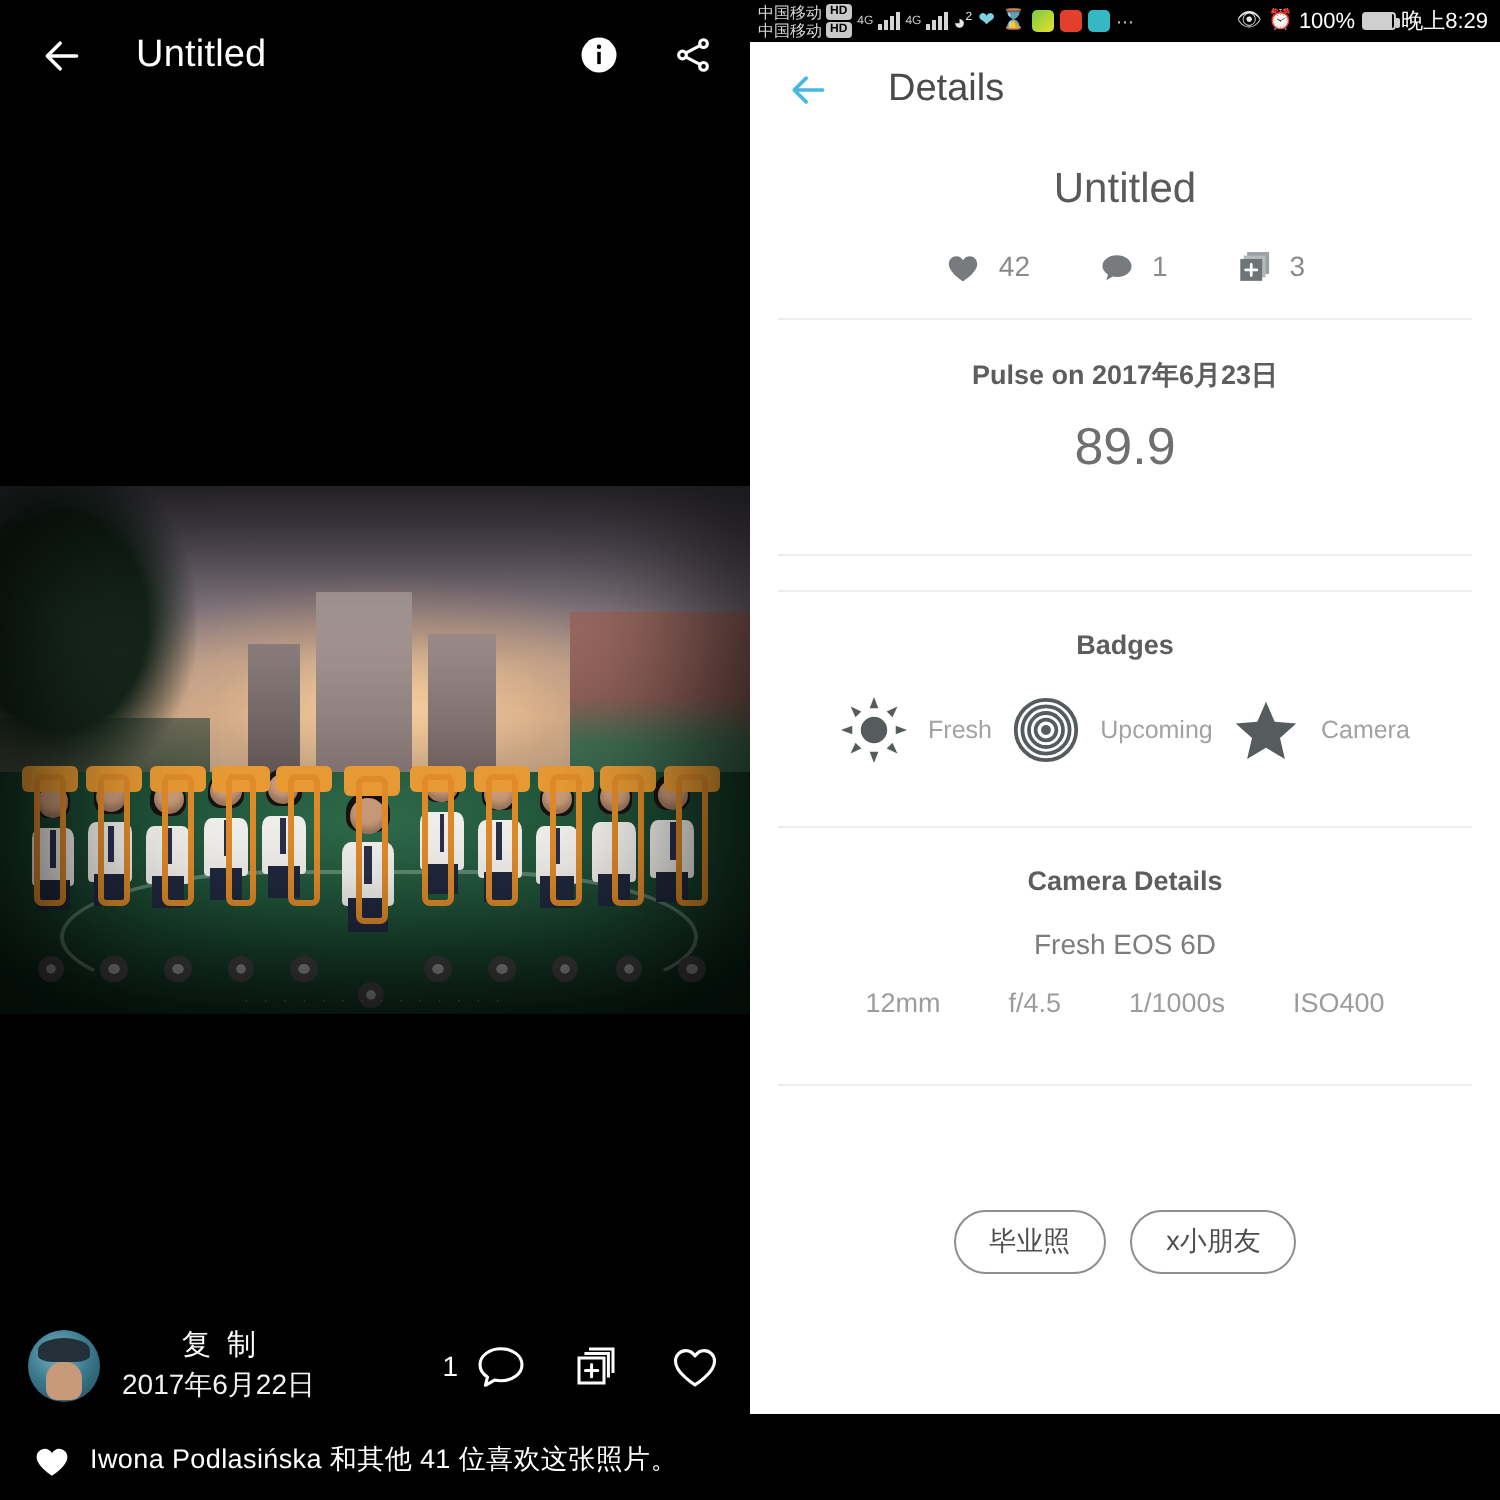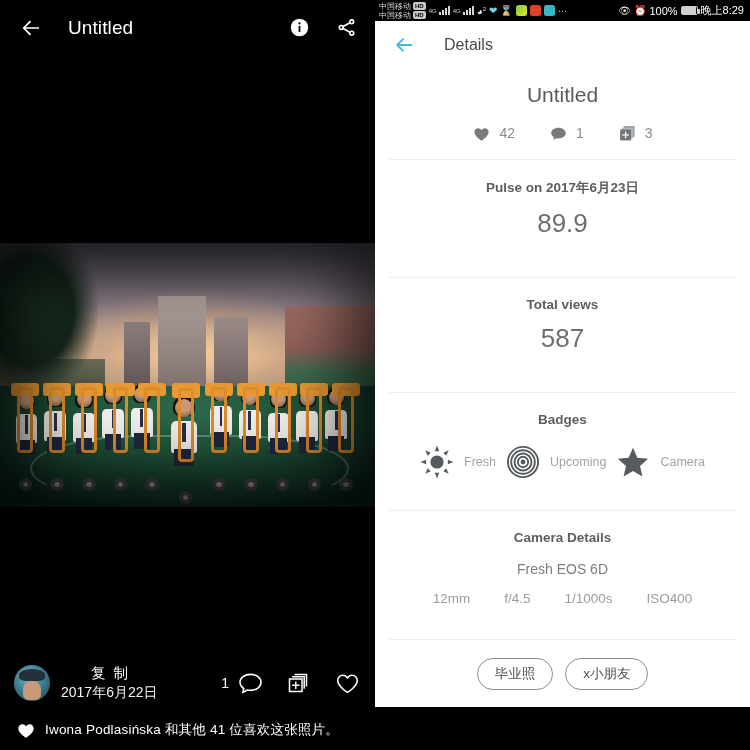--- a/index.html
+++ b/index.html
@@ -189,21 +189,21 @@
     background:linear-gradient(90deg,#cfcfcf 0 92%, transparent 92%);
   }
   .sb-batt:after{content:"";position:absolute;right:-3px;top:2px;width:2px;height:5px;background:#cfcfcf;border-radius:0 1px 1px 0;}
   .sb-time{ font-size:11px; color:#fff; }
   .sb-pct{ font-size:11px; color:#fff; }
 
   .rp-header{
     height:48px; display:flex; align-items:center; padding:0 16px;
   }
   .rp-back{ width:26px;height:26px;display:flex;align-items:center;justify-content:center;cursor:pointer;}
-  .rp-title{ font-size:16px; color:#4a4a4a; margin-left:27px; font-weight:400;}
+  .rp-title{ font-size:19px; color:#4a4a4a; margin-left:27px; font-weight:400;}
 
   .rp-body{ padding:0 14px; }
   .photo-title{
     text-align:center; font-size:21px; color:#5a5a5a;
     margin-top:14px; font-weight:400;
   }
   .photo-sub{
     text-align:center; font-size:13px; color:#9a9a9a; margin-top:11px;
   }
   .stats{
@@ -229,20 +229,21 @@
   .cam-specs{
     display:flex; justify-content:center; gap:34px;
     margin-top:14px; font-size:13.5px; color:#9c9c9c;
   }
 
   .tags{ display:flex; justify-content:center; gap:12px; padding:18px 0 16px;}
   .tag{
     border:1px solid #8e8e8e; border-radius:16px;
     padding:6px 17px; font-size:13.5px; color:#4e4e4e; cursor:pointer;
     background:#fff;
+    margin-top:44px;
   }
 </style>
 </head>
 <body>
 
 <div id="app">
 
   <div class="left-pane">
 
     <div class="lp-topbar">
@@ -546,24 +547,20 @@
 
       <div class="divider"></div>
 
       <div class="sect">
         <div class="label">Pulse on 2017年6月23日</div>
         <div class="big">89.9</div>
       </div>
 
       <div class="divider"></div>
 
-      <div class="sect">
-        <div class="label">Total views</div>
-        <div class="big">587</div>
-      </div>
 
       <div class="divider"></div>
 
       <div class="sect" style="padding-bottom:14px">
         <div class="label">Badges</div>
         <div class="badges-row">
           <div class="badge">
             <svg width="34" height="34" viewBox="0 0 36 36">
               <circle cx="18" cy="18" r="7" fill="#565b5e"></circle>
               <g fill="#565b5e">

